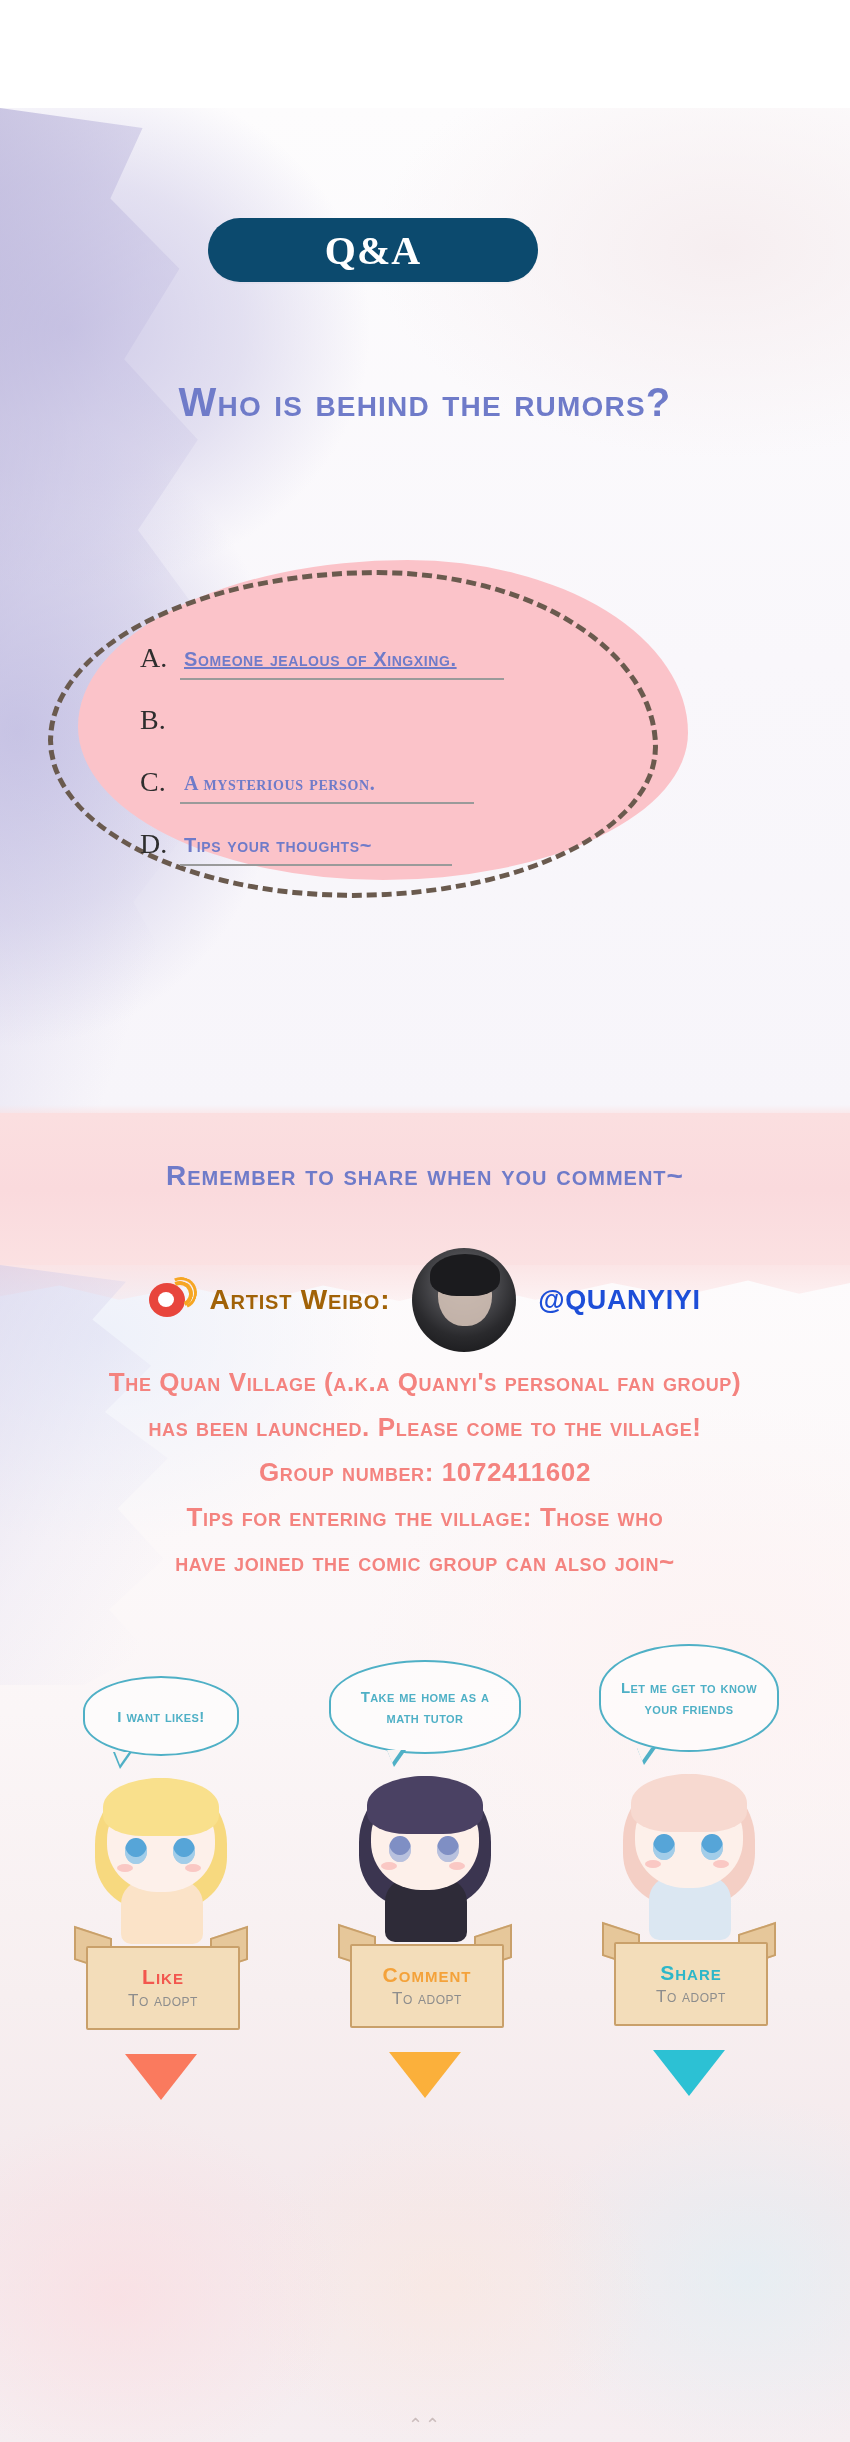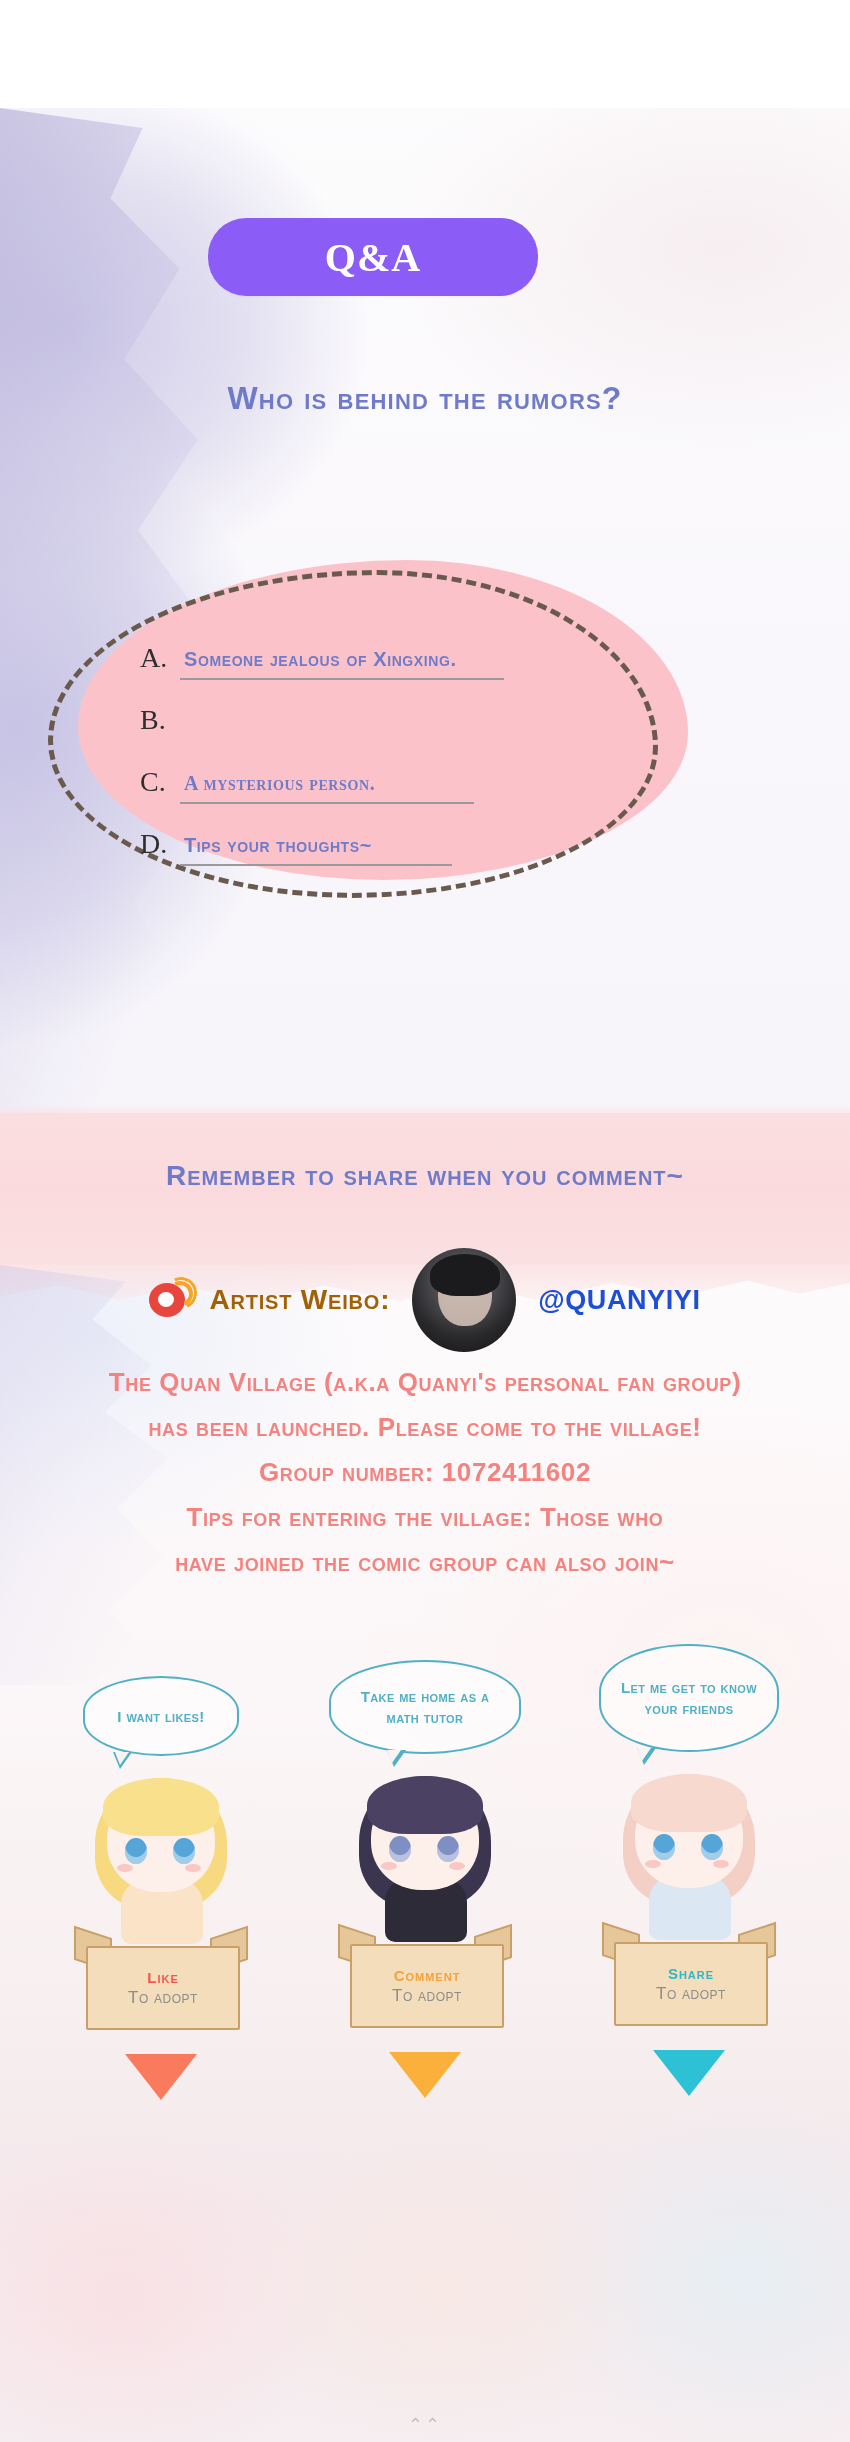--- a/index.html
+++ b/index.html
@@ -126,22 +126,22 @@
       radial-gradient(ellipse 300px 240px at 52% 70%, rgba(250,231,222,0.55) 0%, rgba(250,231,222,0) 70%),
       radial-gradient(ellipse 320px 260px at 88% 68%, rgba(222,240,246,0.6) 0%, rgba(222,240,246,0) 70%);
   }
 
   
   .qa-pill {
     position: absolute;
     top: 218px;
     left: 208px;
     width: 330px;
-    height: 78px;
-    background: #8b5cf6;
+    height: 64px;
+    background: #0c4a6e;
     border-radius: 38px;
     display: flex;
     align-items: center;
     justify-content: center;
     box-shadow: 0 2px 0 rgba(0,0,0,0.02);
   }
   .qa-pill-text {
     font-family: "Liberation Serif", serif;
     font-weight: bold;
     font-size: 40px;
@@ -151,21 +151,21 @@
 
   
   .question {
     position: absolute;
     top: 380px;
     left: 0;
     width: 850px;
     text-align: center;
     font-family: "Liberation Sans", sans-serif;
     font-weight: bold;
-    font-size: 32px;
+    font-size: 40px;
     letter-spacing: 1.2px;
     color: #6f7bc9;
     font-variant: small-caps;
   }
 
   
   .blob-shadow {
     position: absolute;
     top: 560px;
     left: 78px;
@@ -208,21 +208,21 @@
     border-bottom: 2px solid #9a9a9a;
     padding: 0 0 7px 4px;
     font-family: "Liberation Sans", sans-serif;
     font-weight: bold;
     font-size: 20px;
     letter-spacing: 0.6px;
     color: #6f7bc9;
     font-variant: small-caps;
     white-space: nowrap;
   }
-  .answer-row.a .answer-line { max-width: 320px; }
+  .answer-row.a .answer-line { max-width: 320px; text-decoration: underline; }
   .answer-row.b .answer-line { max-width: 352px; }
   .answer-row.c .answer-line { max-width: 290px; font-family: Liberation Serif, serif; }
   .answer-row.d .answer-line { max-width: 268px; }
 
   
   .band-text {
     position: absolute;
     top: 1160px;
     left: 0;
     width: 850px;
@@ -542,21 +542,21 @@
     border-radius: 2px;
     display: flex;
     flex-direction: column;
     align-items: center;
     justify-content: center;
     gap: 2px;
   }
   .box-title {
     font-family: "Liberation Sans", sans-serif;
     font-weight: bold;
-    font-size: 15px;
+    font-size: 21px;
     font-variant: small-caps;
     letter-spacing: 1px;
   }
   .box-sub {
     font-family: "Liberation Sans", sans-serif;
     font-size: 17px;
     color: #8d8d8d;
     font-variant: small-caps;
     letter-spacing: 0.5px;
   }

